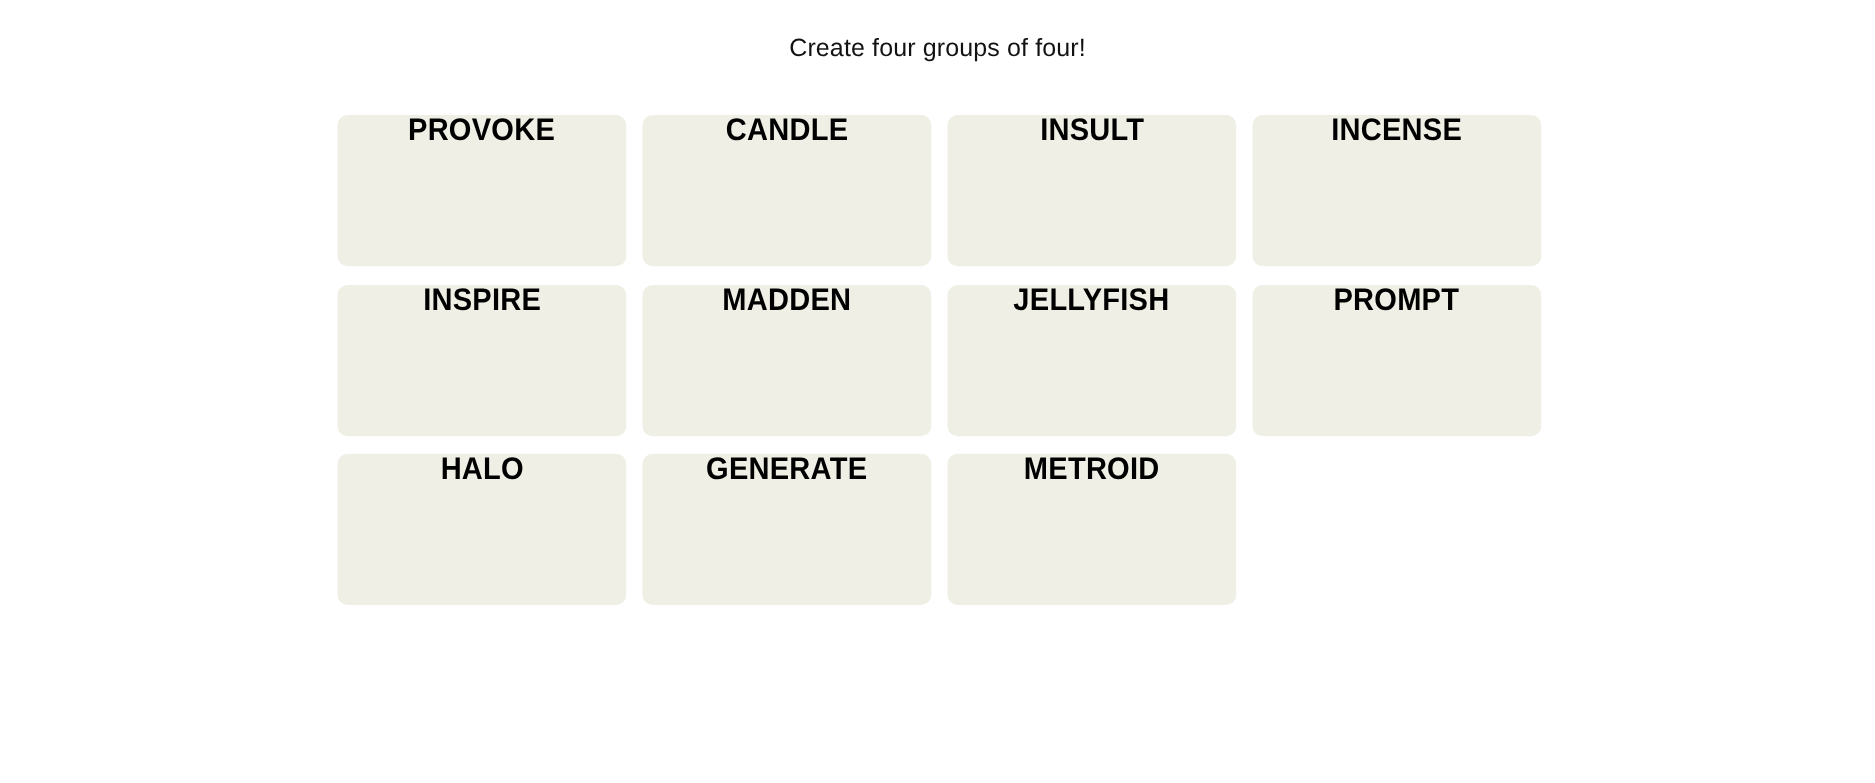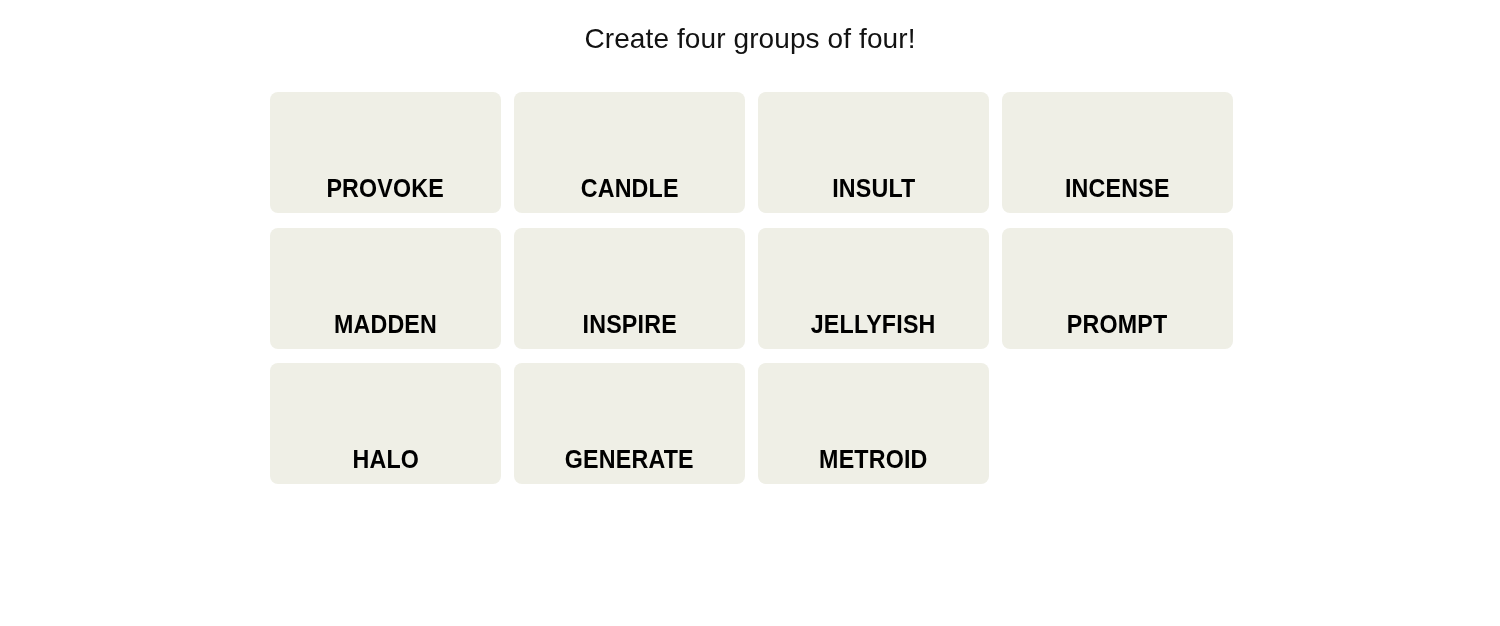--- a/index.html
+++ b/index.html
@@ -22,21 +22,21 @@
   }
   .instruction {
     position: absolute;
     top: 0;
     left: 0;
     width: 1500px;
     height: 78px;
     display: flex;
     align-items: center;
     justify-content: center;
-    font-size: 28px;
+    font-size: 20px;
     font-weight: 400;
     color: #121212;
     letter-spacing: 0.1px;
     line-height: 1;
     user-select: none;
   }
   .board {
     position: absolute;
     left: 270px;
     top: 92px;
@@ -44,24 +44,24 @@
     display: grid;
     grid-template-columns: repeat(4, 231px);
     grid-template-rows: repeat(4, 121px);
     column-gap: 13px;
     row-gap: 14.5px;
   }
   .tile {
     background: #efefe6;
     border-radius: 8px;
     border: none;
-    padding: 12px;
+    padding: 0;
     margin: 0;
     display: flex;
-    align-items: flex-end;
+    align-items: flex-start;
     justify-content: center;
     cursor: pointer;
     overflow: hidden;
     box-sizing: border-box;
   }
   .tile-label {
     font-family: "Liberation Sans", "DejaVu Sans", sans-serif;
     font-size: 25px;
     font-weight: bold;
     color: #000000;
@@ -88,24 +88,24 @@
       <button class="tile">
         <span class="tile-label">CANDLE</span>
       </button>
       <button class="tile">
         <span class="tile-label">INSULT</span>
       </button>
       <button class="tile">
         <span class="tile-label">INCENSE</span>
       </button>
       <button class="tile">
-        <span class="tile-label">MADDEN</span>
+        <span class="tile-label">INSPIRE</span>
       </button>
       <button class="tile">
-        <span class="tile-label">INSPIRE</span>
+        <span class="tile-label">MADDEN</span>
       </button>
       <button class="tile">
         <span class="tile-label">JELLYFISH</span>
       </button>
       <button class="tile">
         <span class="tile-label">PROMPT</span>
       </button>
       <button class="tile">
         <span class="tile-label">HALO</span>
       </button>

